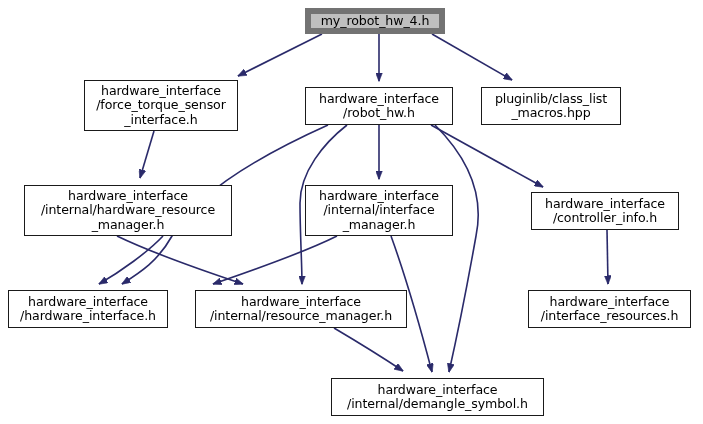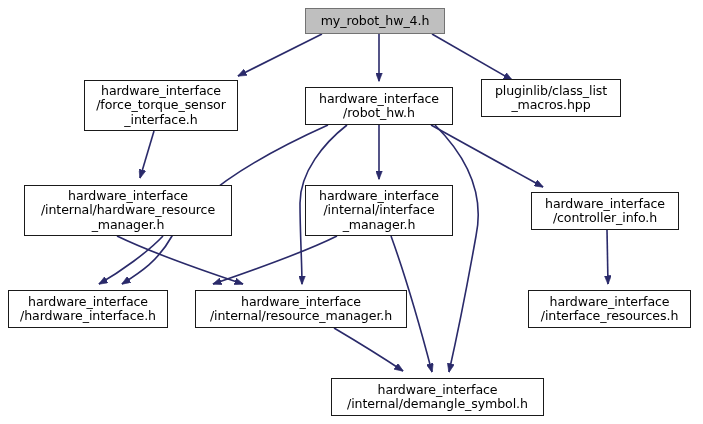--- a/index.html
+++ b/index.html
@@ -32,21 +32,21 @@
     align-items: center;
     justify-content: center;
     text-align: center;
     font-size: 12.6px;
     line-height: 14.4px;
     white-space: pre;
     letter-spacing: -0.1px;
   }
   .node-box.root {
     background: #bfbfbf;
-    border: 1px solid #737373;
+    border: 6px solid #737373;
   }
   .node-label {
     display: block;
     white-space: pre;
   }
 </style>
 </head>
 <body>
 
 <div id="graph-canvas">
@@ -76,21 +76,21 @@
       </g>
   </svg>
 
   <div id="nodes-layer">
       <div class="node-box root" style="left: 305px; top: 8px; width: 140px; height: 26px;"><span class="node-label">my_robot_hw_4.h</span></div>
       <div class="node-box" style="left: 84px; top: 80px; width: 154px; height: 51px;"><span class="node-label">hardware_interface
 /force_torque_sensor
 _interface.h</span></div>
       <div class="node-box" style="left: 305px; top: 87px; width: 148px; height: 38px;"><span class="node-label">hardware_interface
 /robot_hw.h</span></div>
-      <div class="node-box" style="left: 481px; top: 79px; width: 140px; height: 38px;"><span class="node-label">pluginlib/class_list
+      <div class="node-box" style="left: 481px; top: 87px; width: 140px; height: 38px;"><span class="node-label">pluginlib/class_list
 _macros.hpp</span></div>
       <div class="node-box" style="left: 24px; top: 185px; width: 208px; height: 51px;"><span class="node-label">hardware_interface
 /internal/hardware_resource
 _manager.h</span></div>
       <div class="node-box" style="left: 305px; top: 185px; width: 148px; height: 51px;"><span class="node-label">hardware_interface
 /internal/interface
 _manager.h</span></div>
       <div class="node-box" style="left: 531px; top: 192px; width: 148px; height: 38px;"><span class="node-label">hardware_interface
 /controller_info.h</span></div>
       <div class="node-box" style="left: 8px; top: 290px; width: 160px; height: 38px;"><span class="node-label">hardware_interface

